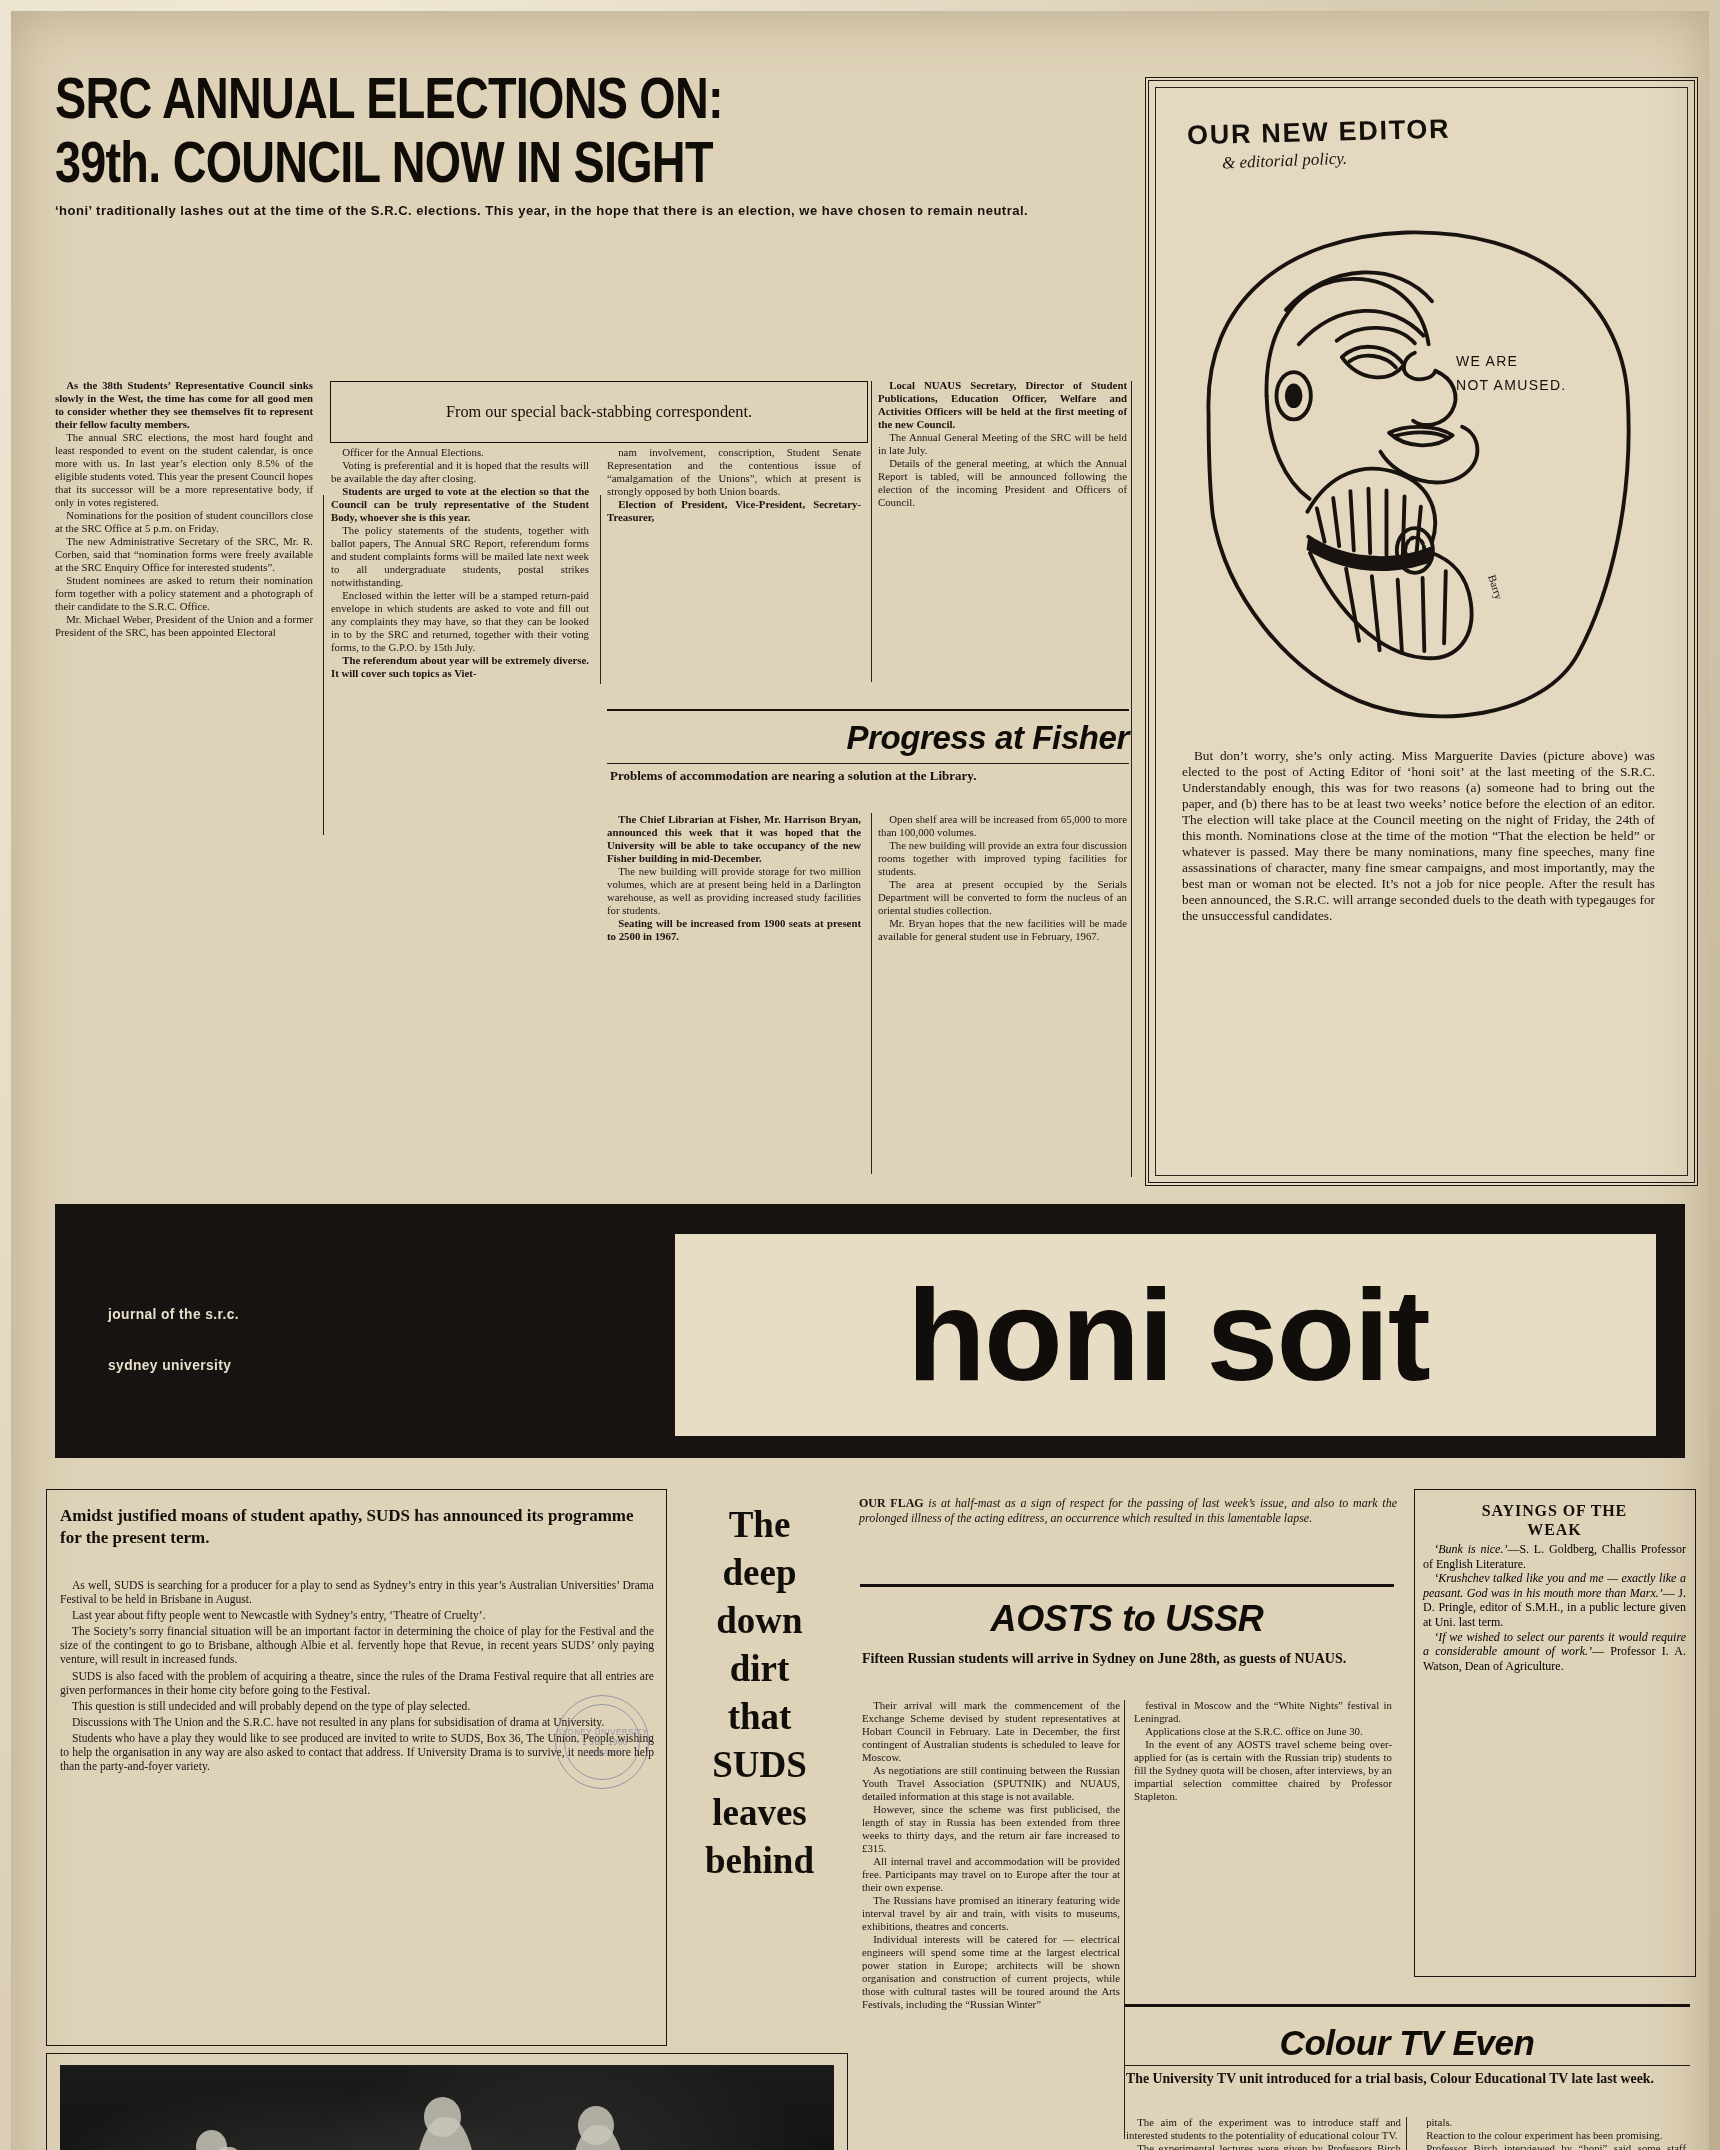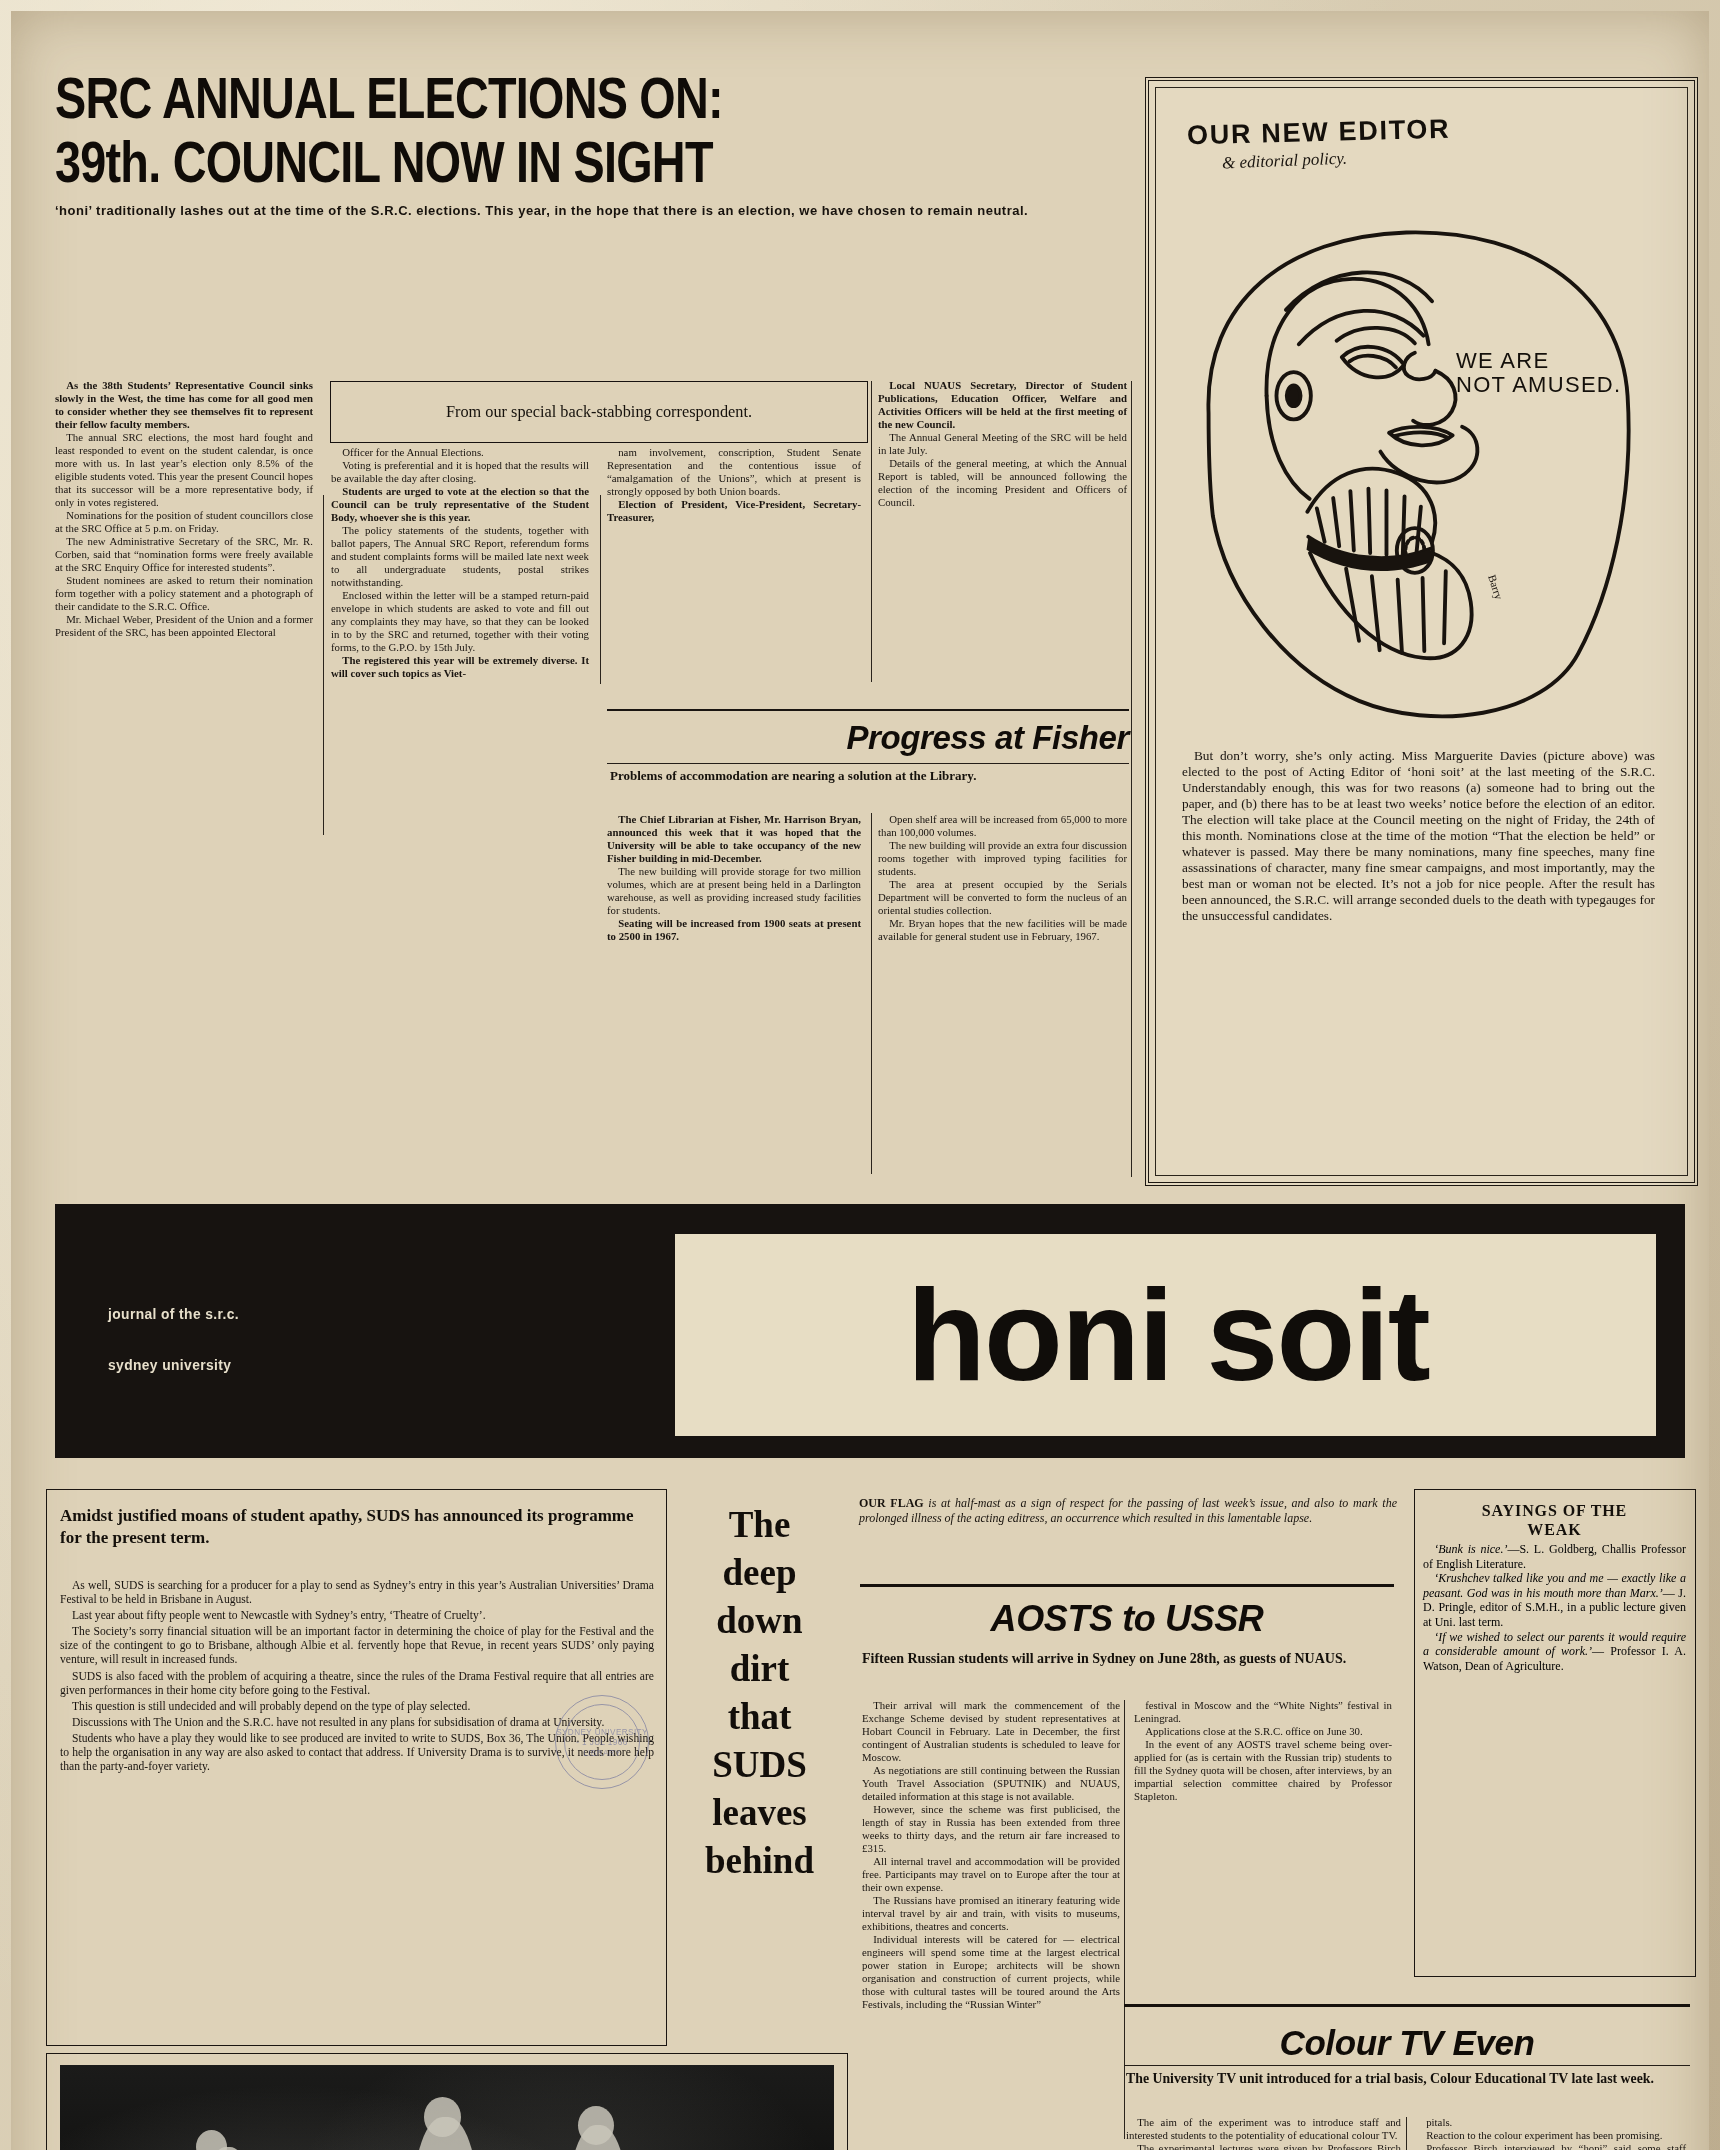--- a/index.html
+++ b/index.html
@@ -102,21 +102,21 @@
     transform:rotate(-1.4deg);
   }
   #cart-sub{
     position:absolute; left:1222px; top:151px;
     font-family:"Liberation Serif", serif; font-style:italic;
     font-size:17px; color:#1b1610; transform:rotate(-2.2deg);
   }
   #cart-bubble{
     position:absolute; left:1456px; top:349px;
     font-family:"Liberation Sans", sans-serif;
-    font-size:22px; line-height:24px; letter-spacing:1.3px; color:#14100b;
+    font-size:14px; line-height:24px; letter-spacing:1.3px; color:#14100b;
   }
   #cart-svg{position:absolute;left:1157px;top:172px;width:520px;height:555px;}
   #editor-text{
     position:absolute;left:1170px;top:736px;width:497px;
     font-size:13.3px; line-height:16px; text-align:justify;
   }
   #editor-text p{text-indent:12px;margin:12px;}
 
   
   #band{
@@ -266,21 +266,21 @@
       <p>The new Administrative Secretary of the SRC, Mr. R. Corben, said that “nomination forms were freely available at the SRC Enquiry Office for interested students”.</p>
       <p>Student nominees are asked to return their nomination form together with a policy statement and a photograph of their candidate to the S.R.C. Office.</p>
       <p>Mr. Michael Weber, President of the Union and a former President of the SRC, has been appointed Electoral</p>
     </div>
   <div class="tcol body-txt" id="tc2" style="top:446px;">
       <p>Officer for the Annual Elections.</p>
       <p>Voting is preferential and it is hoped that the results will be available the day after closing.</p>
       <p style="font-weight: bold;">Students are urged to vote at the election so that the Council can be truly representative of the Student Body, whoever she is this year.</p>
       <p>The policy statements of the students, together with ballot papers, The Annual SRC Report, referendum forms and student complaints forms will be mailed late next week to all undergraduate students, postal strikes notwithstanding.</p>
       <p>Enclosed within the letter will be a stamped return-paid envelope in which students are asked to vote and fill out any complaints they may have, so that they can be looked in to by the SRC and returned, together with their voting forms, to the G.P.O. by 15th July.</p>
-      <p style="font-weight: bold;">The registered this year will be extremely diverse. It will cover such topics as Viet-</p>
+      <p style="font-weight: bold;">The referendum about year will be extremely diverse. It will cover such topics as Viet-</p>
     </div>
   <div class="tcol body-txt" id="tc3" style="top:446px;">
       <p>nam involvement, conscription, Student Senate Representation and the contentious issue of “amalgamation of the Unions”, which at present is strongly opposed by both Union boards.</p>
       <p style="font-weight: bold;">Election of President, Vice-President, Secretary-Treasurer,</p>
     </div>
   <div class="tcol body-txt" id="tc4">
       <p style="font-weight: bold;">Local NUAUS Secretary, Director of Student Publications, Education Officer, Welfare and Activities Officers will be held at the first meeting of the new Council.</p>
       <p>The Annual General Meeting of the SRC will be held in late July.</p>
       <p>Details of the general meeting, at which the Annual Report is tabled, will be announced following the election of the incoming President and Officers of Council.</p>
     </div>

